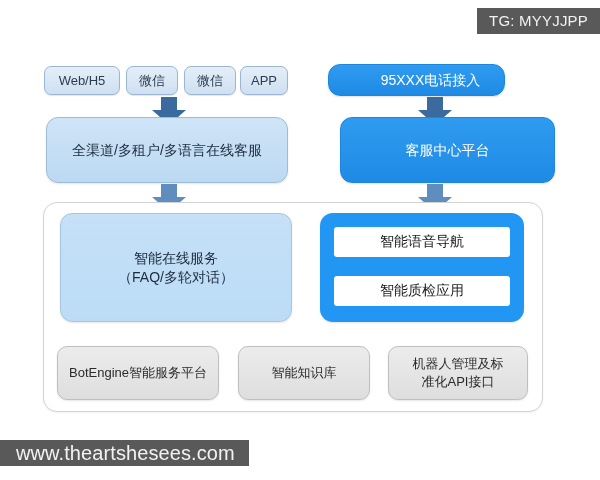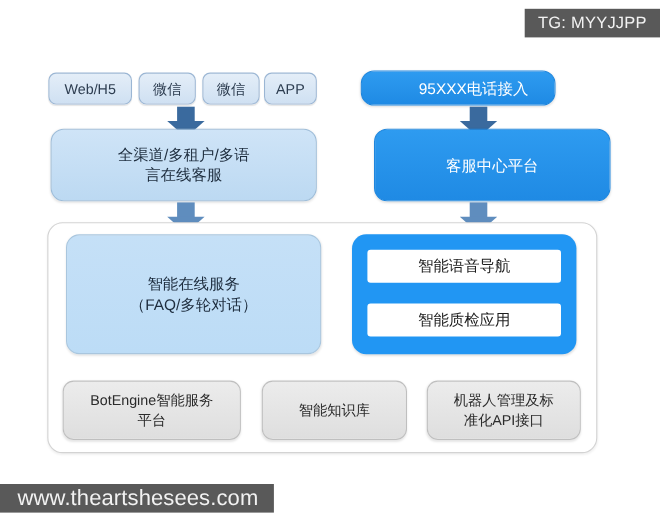--- a/index.html
+++ b/index.html
@@ -190,21 +190,21 @@
 
 <div class="arrow" style="left:152px; top:97px;">
   <div class="shaft"></div>
   <div class="head"></div>
 </div>
 <div class="arrow" style="left:418px; top:97px;">
   <div class="shaft"></div>
   <div class="head"></div>
 </div>
 
-<div class="node lightbox" style="left:46px; top:117px; width:242px; height:66px; flex-direction:column;">
+<div class="node lightbox" style="left:46px; top:117px; width:242px; height:66px; flex-direction:row;">
   <span>全渠道/多租户/多语</span>
   <span>言在线客服</span>
 </div>
 <div class="node bluebox" style="left:328px; top:117px; width:215px; height:66px;margin-left:12px;">
   <span>客服中心平台</span>
 </div>
 
 <div class="arrow light" style="left:152px; top:184px;">
   <div class="shaft"></div>
   <div class="head"></div>
@@ -223,21 +223,21 @@
 
 <div class="blue-panel">
   <div class="white-sub" style="top:14px;">
     <span>智能语音导航</span>
   </div>
   <div class="white-sub" style="top:63px;">
     <span>智能质检应用</span>
   </div>
 </div>
 
-<div class="node greybox" style="left:57px; top:346px; width:162px; height:54px; flex-direction:column;">
+<div class="node greybox" style="left:57px; top:346px; width:162px; height:54px; flex-direction:row;">
   <span>BotEngine智能服务</span>
   <span>平台</span>
 </div>
 <div class="node greybox" style="left:238px; top:346px; width:132px; height:54px;align-items:center;">
   <span>智能知识库</span>
 </div>
 <div class="node greybox" style="left:388px; top:346px; width:140px; height:54px; flex-direction:column;">
   <span>机器人管理及标</span>
   <span>准化API接口</span>
 </div>

